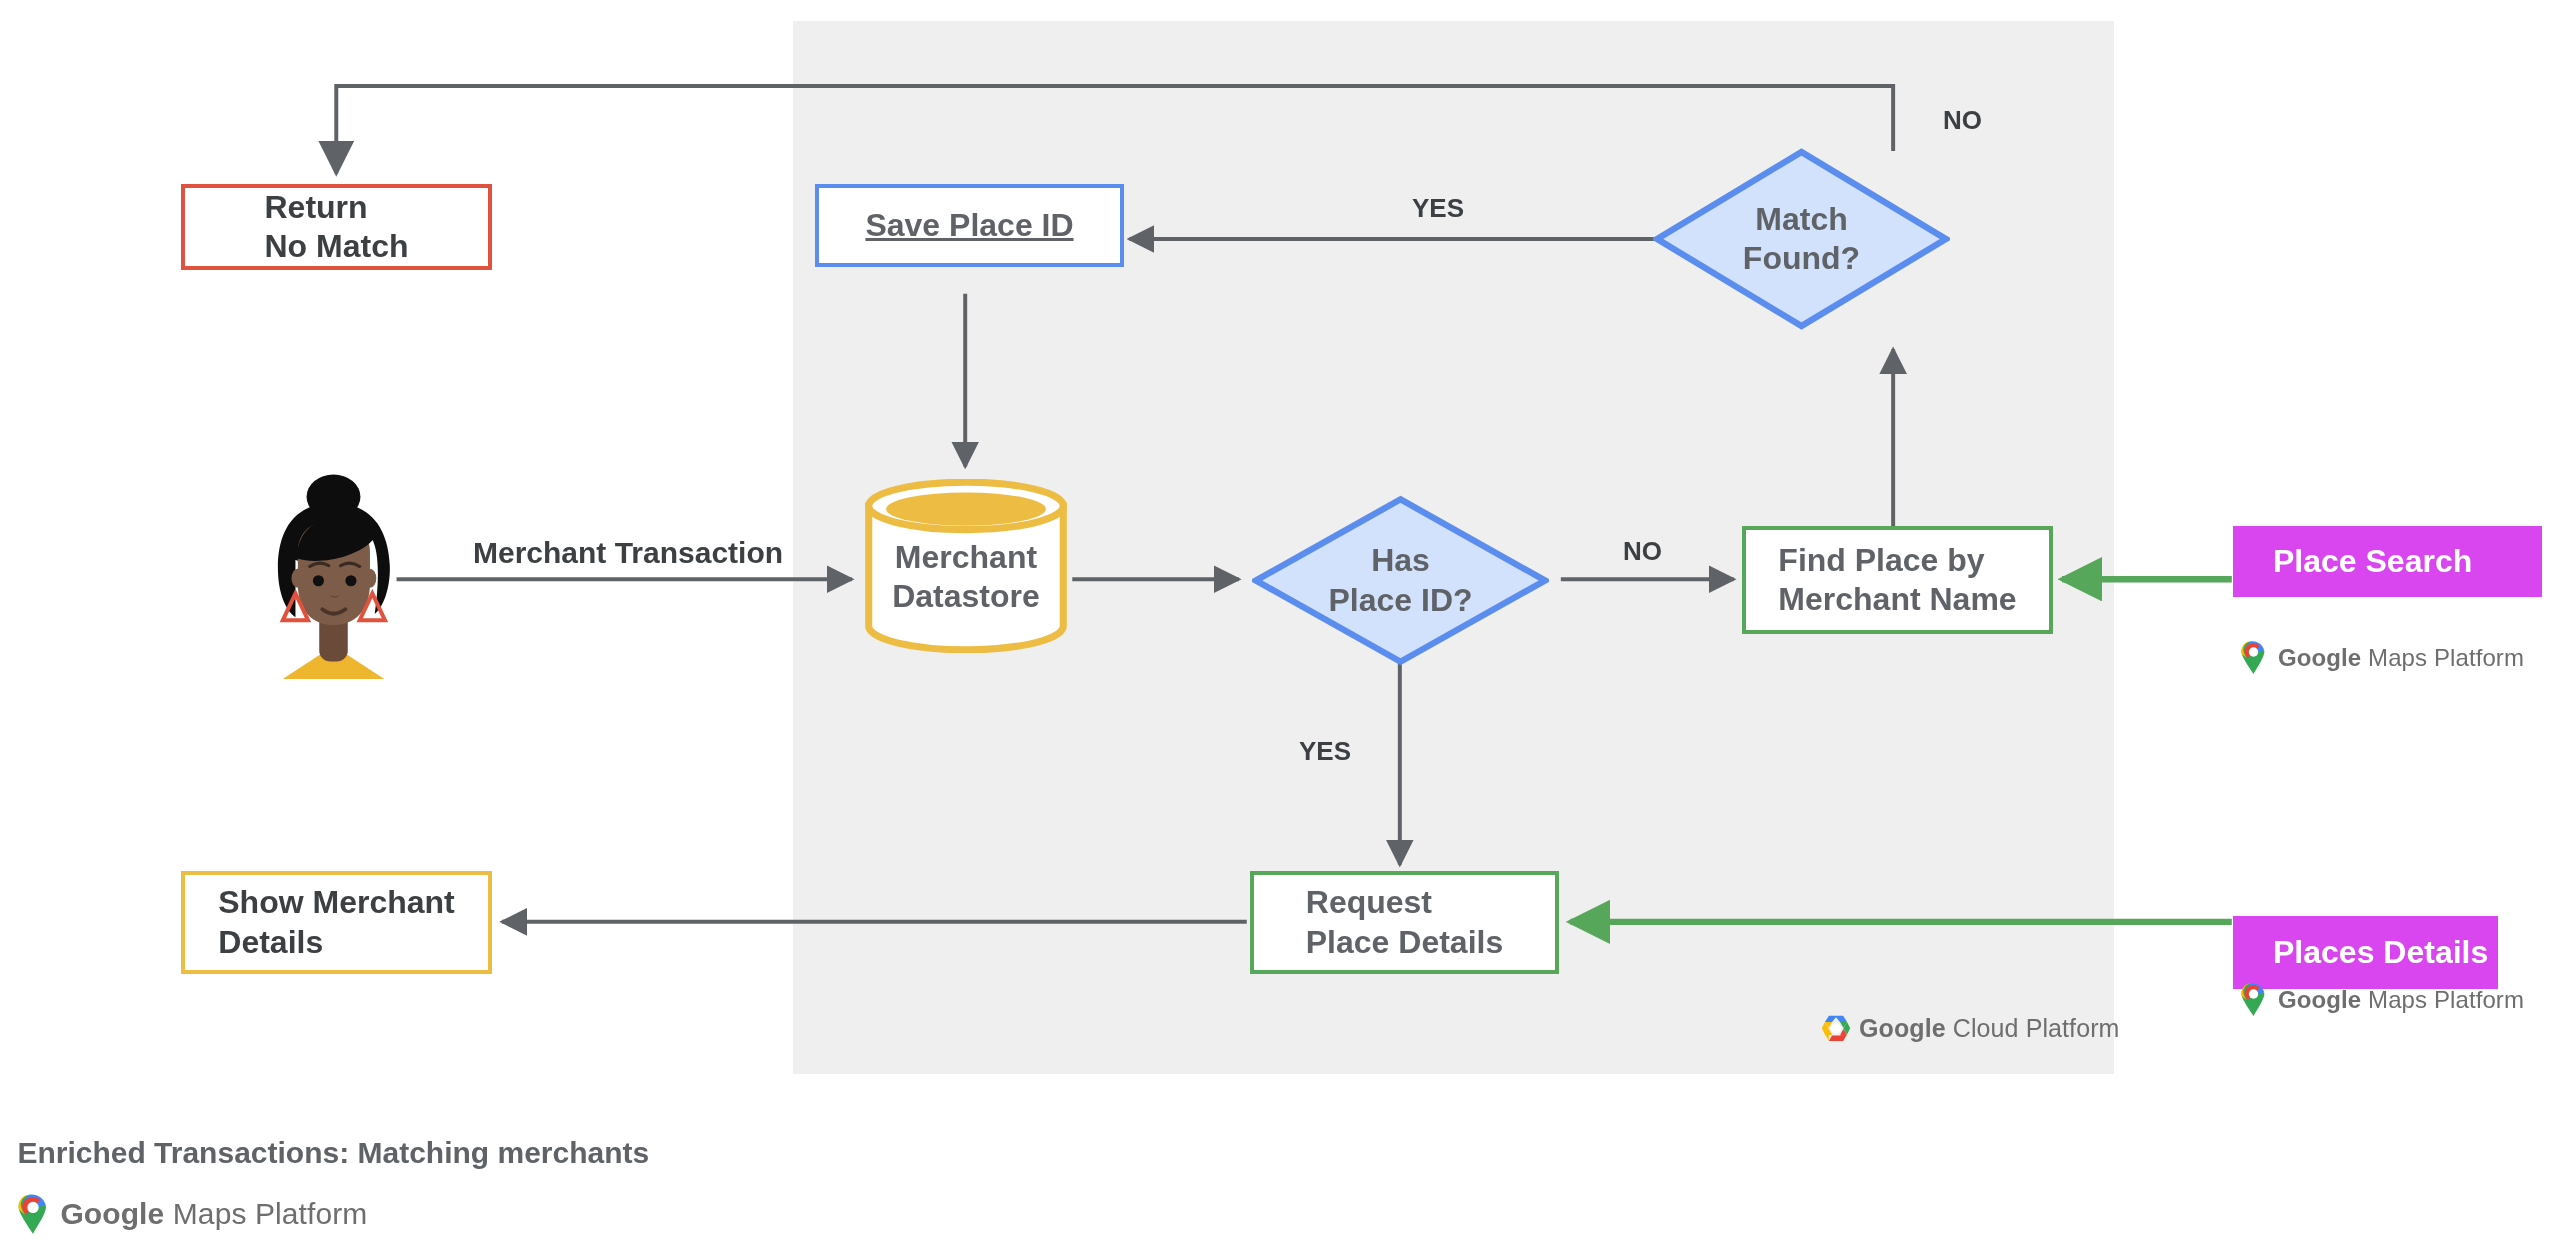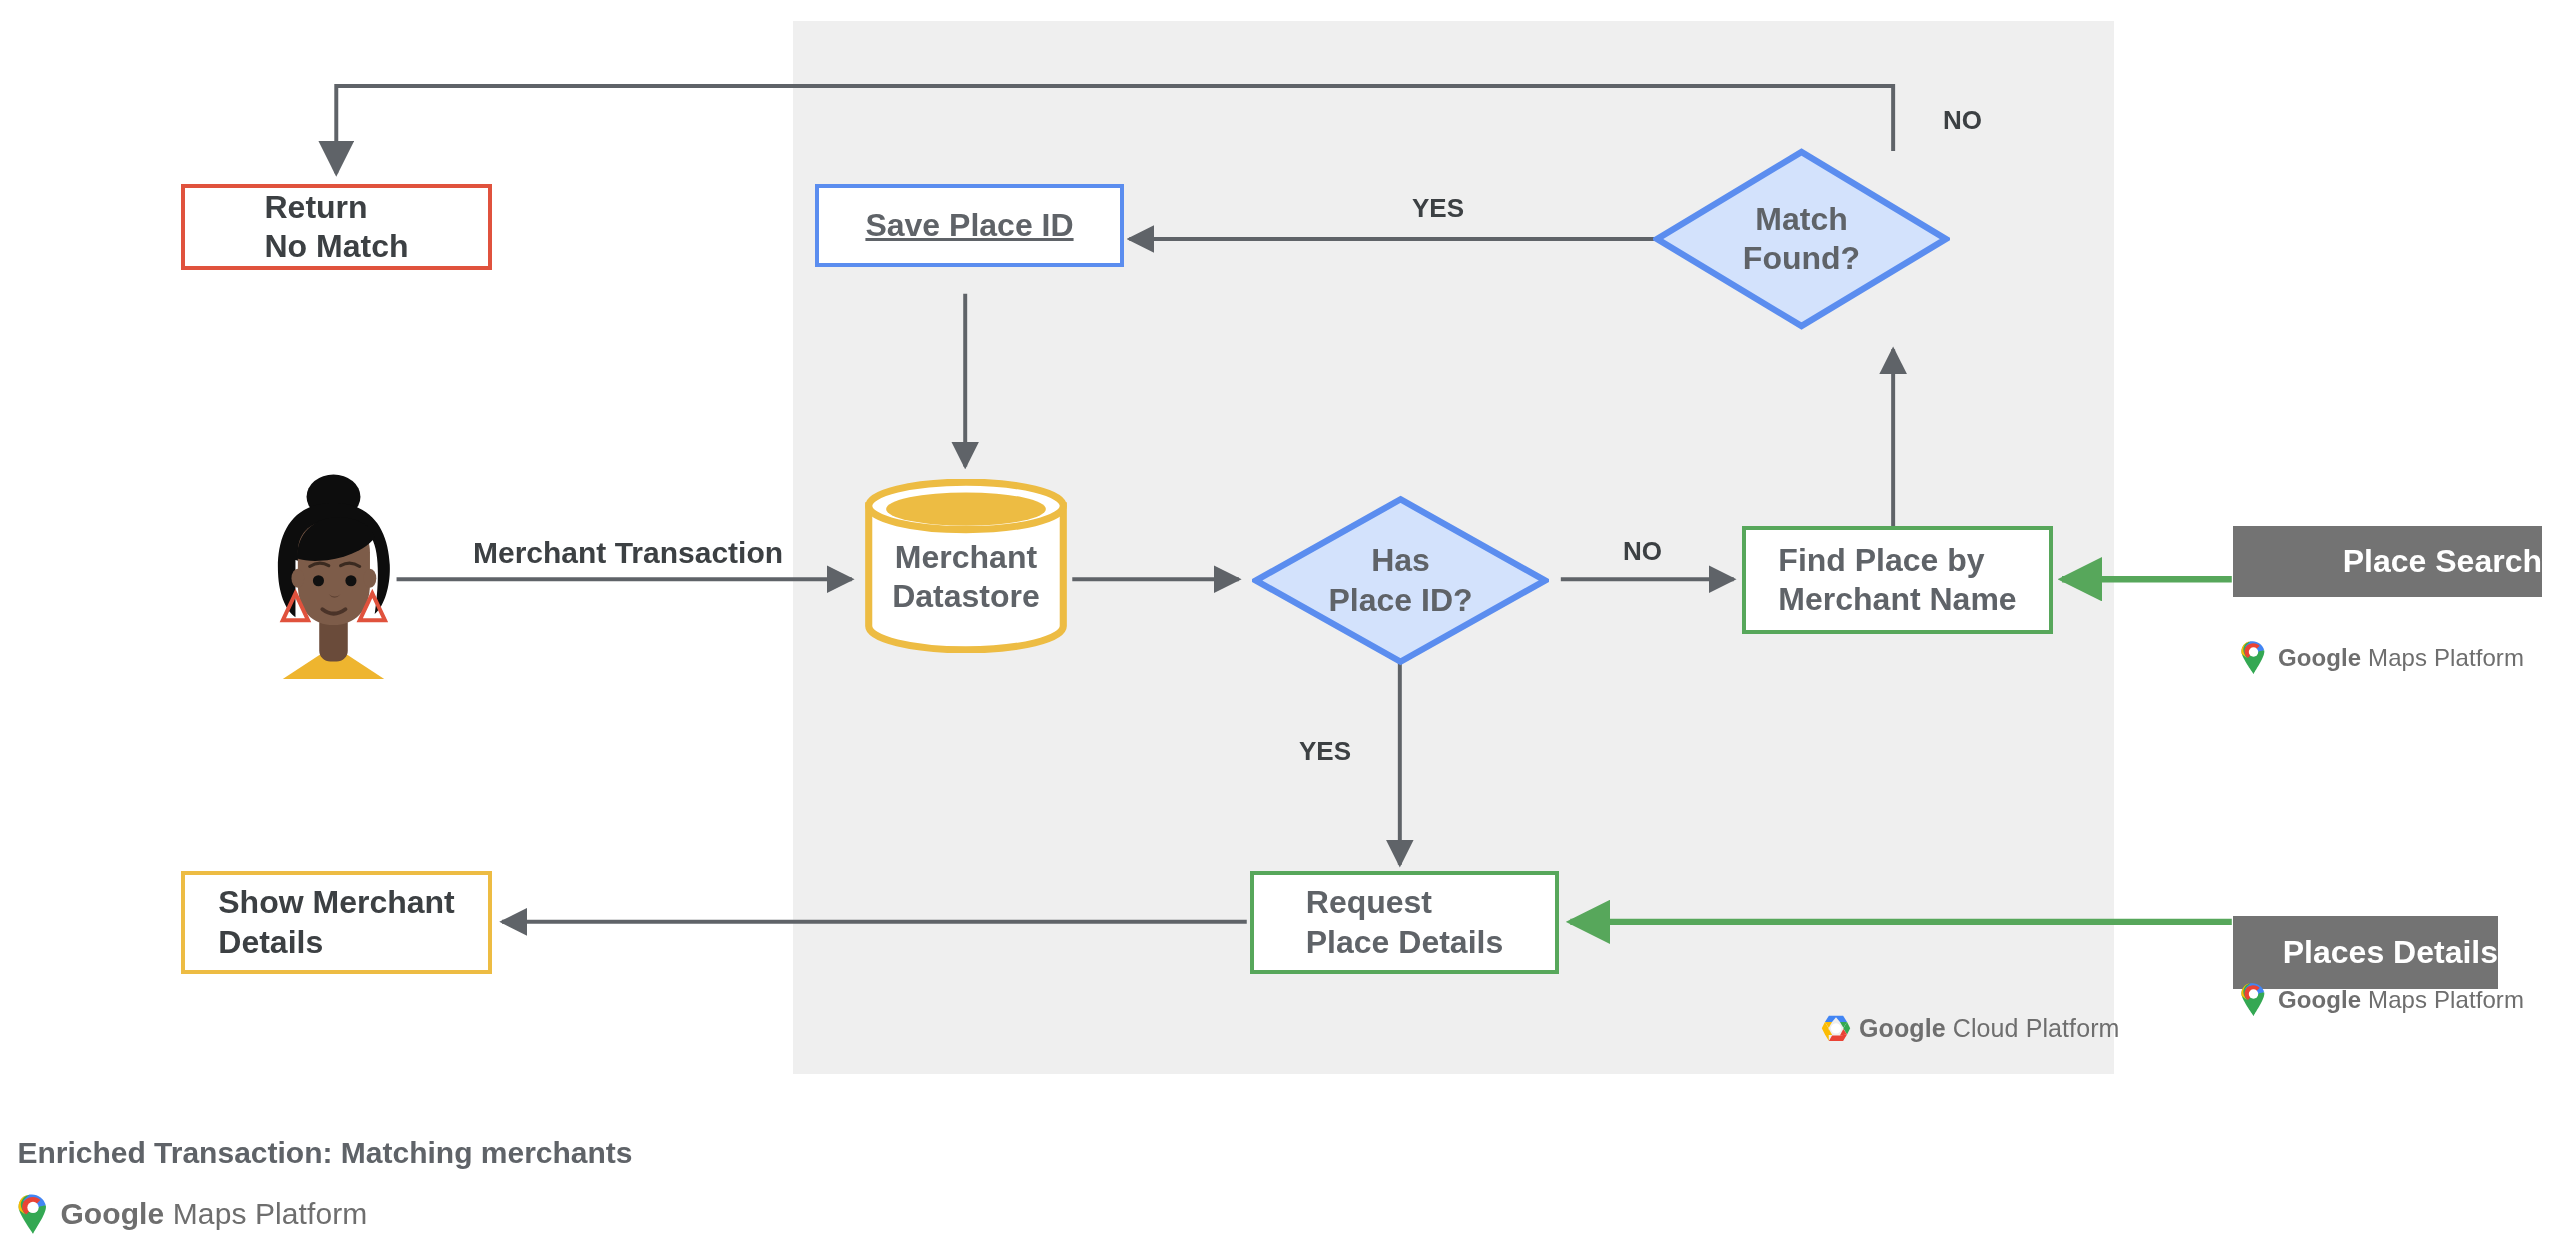--- a/index.html
+++ b/index.html
@@ -98,26 +98,27 @@
     font-weight: bold;
     color: #5f6368;
     line-height: 1.22;
   }
 
   
   .chip {
     box-sizing: border-box;
     display: flex;
     align-items: center;
-    justify-content: flex-end;
-    background: #737373;
+    justify-content: flex-start;
+    background: #d946ef;
     color: #ffffff;
     font-size: 32px;
     font-weight: bold;
     text-align: center;
+    padding-left: 40px;
   }
 
   
   .edge-label {
     color: #3c4043;
     font-size: 26px;
     font-weight: bold;
     white-space: nowrap;
   }
   .edge-label-lg {
@@ -375,21 +376,21 @@
       <path d="M10 34 L5 26 L1 18 L5 10 L9.5 17.5 L9.5 18.5 Z" fill="#fbbc04"></path>
       <path d="M5 10 L14 10 L9.8 17.2 Z" fill="#fbbc04"></path>
       <path d="M24 10 L33 10 L28.4 17.3 Z" fill="#34a853"></path>
       <path d="M9.9 18.8 L14.2 26.6 L5.1 26.4 Z" fill="#fbbc04"></path>
       <path d="M28.3 18.8 L33 26 L24 27 Z" fill="#ea4335"></path>
       <circle cx="19" cy="18" r="6.5" fill="#ffffff"></circle>
     </svg>
     <span class="txt"><b>Google</b><span> Cloud Platform</span></span>
   </div>
 
-  <div class="abs caption">Enriched Transaction: Matching merchants</div>
+  <div class="abs caption">Enriched Transactions: Matching merchants</div>
 
   <div class="abs attrib caption-attrib">
     <svg width="32" height="40" viewBox="0 0 34 42" xmlns="http://www.w3.org/2000/svg">
       <path d="M17 42 C17 42 4 24 2 16 C0.5 9 5 1.5 13 0.5 L24 14 Z" fill="#34a853"></path>
       <path d="M2.2 16.5 C0 9.5 4.5 1.5 13 0.3 C8 1.6 4.2 6 4 11 C3.9 14 6 18 8.5 21.5 Z" fill="#fbbc04"></path>
       <path d="M13.2 0.4 C21 -1 28.5 4 30.5 11.5 L19.5 21 L6.5 7 Z" fill="#4285f4"></path>
       <path d="M30.6 11.7 C32.5 19 20 36 17 42 L11.5 27 L24 13 Z" fill="#34a853"></path>
       <path d="M5.5 13.5 C5.5 7.5 10.5 3 16.8 3 C20 3 22.8 4.2 24.8 6.2 L9.8 21.5 C7.2 19.5 5.5 16.8 5.5 13.5 Z" fill="#ea4335"></path>
       <circle cx="17" cy="14" r="6" fill="#ffffff"></circle>
     </svg>

